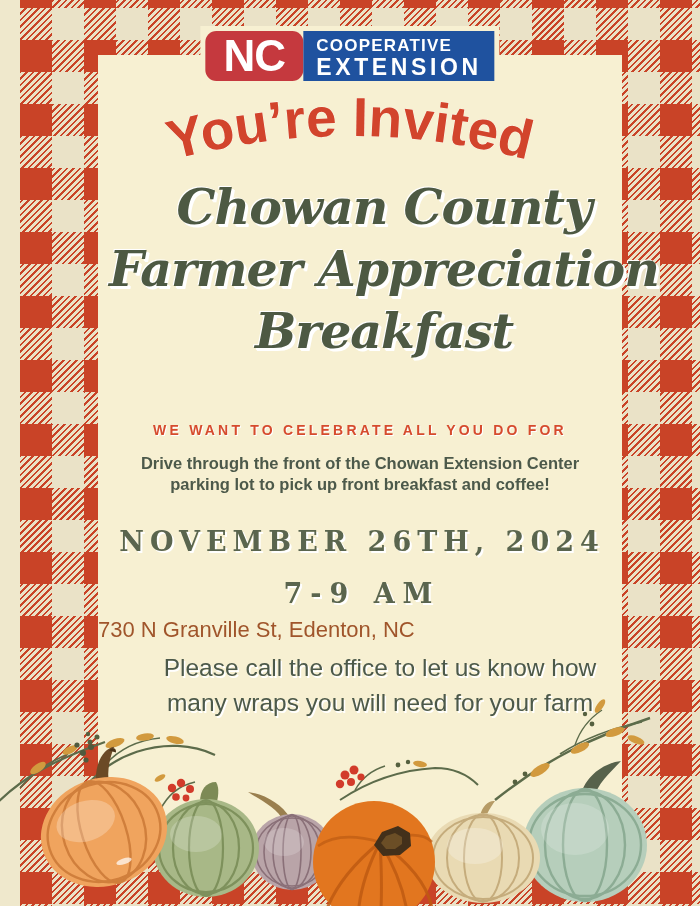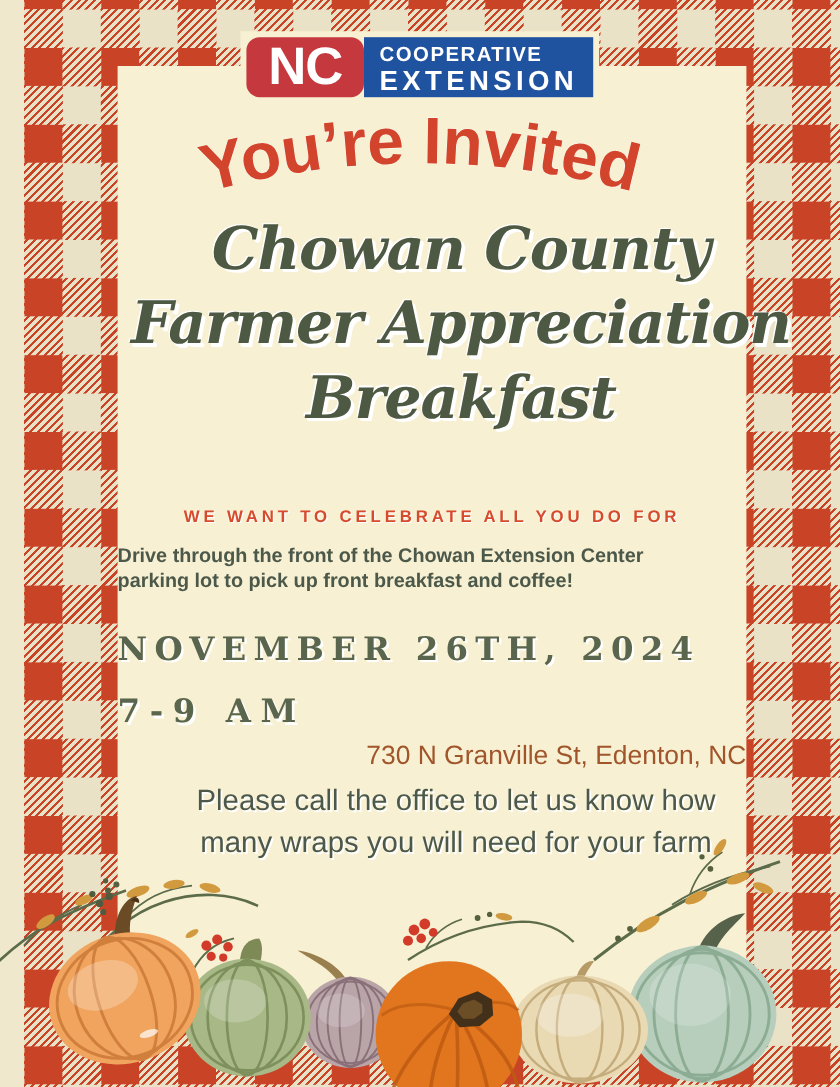--- a/index.html
+++ b/index.html
@@ -87,35 +87,35 @@
   }
   
   .callout{
     position:absolute;top:397px;left:98px;width:524px;text-align:center;
     color:var(--color-callout_red);
     font-size:14px;font-weight:700;letter-spacing:3.2px;line-height:21px;
     text-shadow:1px 1px 0 #FFFFFF;
     margin-top:23px;
   }
   .instructions{
-    position:absolute;top:453px;left:98px;width:524px;
+    position:absolute;top:453px;left:98px;width:524px;text-align:center;
     color:var(--color-detail_green);
     font-size:16.5px;font-weight:700;line-height:21px;
   }
   
   .event-date-block{
-    position:absolute;top:524px;left:98px;width:528px;text-align:left;
+    position:absolute;top:524px;left:98px;width:528px;text-align:center;
     font-family:"DejaVu Serif",serif;font-weight:700;
     color:var(--color-date_green);
     text-shadow:2px 2px 0 #FFFFFF;
   }
   .event-date{font-size:27px;letter-spacing:6px;line-height:36px;}
   .event-time{font-size:27px;letter-spacing:8px;line-height:36px;margin-top:16px;}
   .event-address{
-    position:absolute;top:616px;left:98px;width:524px;text-align:right;
+    position:absolute;top:616px;left:98px;width:524px;text-align:left;
     color:var(--color-address_brown);font-size:22px;line-height:28px;
   }
   
   .contact{
     position:absolute;top:650px;left:98px;width:564px;text-align:center;
     color:var(----color-detail_green);
     color:var(--color-detail_green);
     font-size:24.5px;line-height:35px;
     text-shadow:1.5px 1.5px 0 #FFFFFF;
   }

